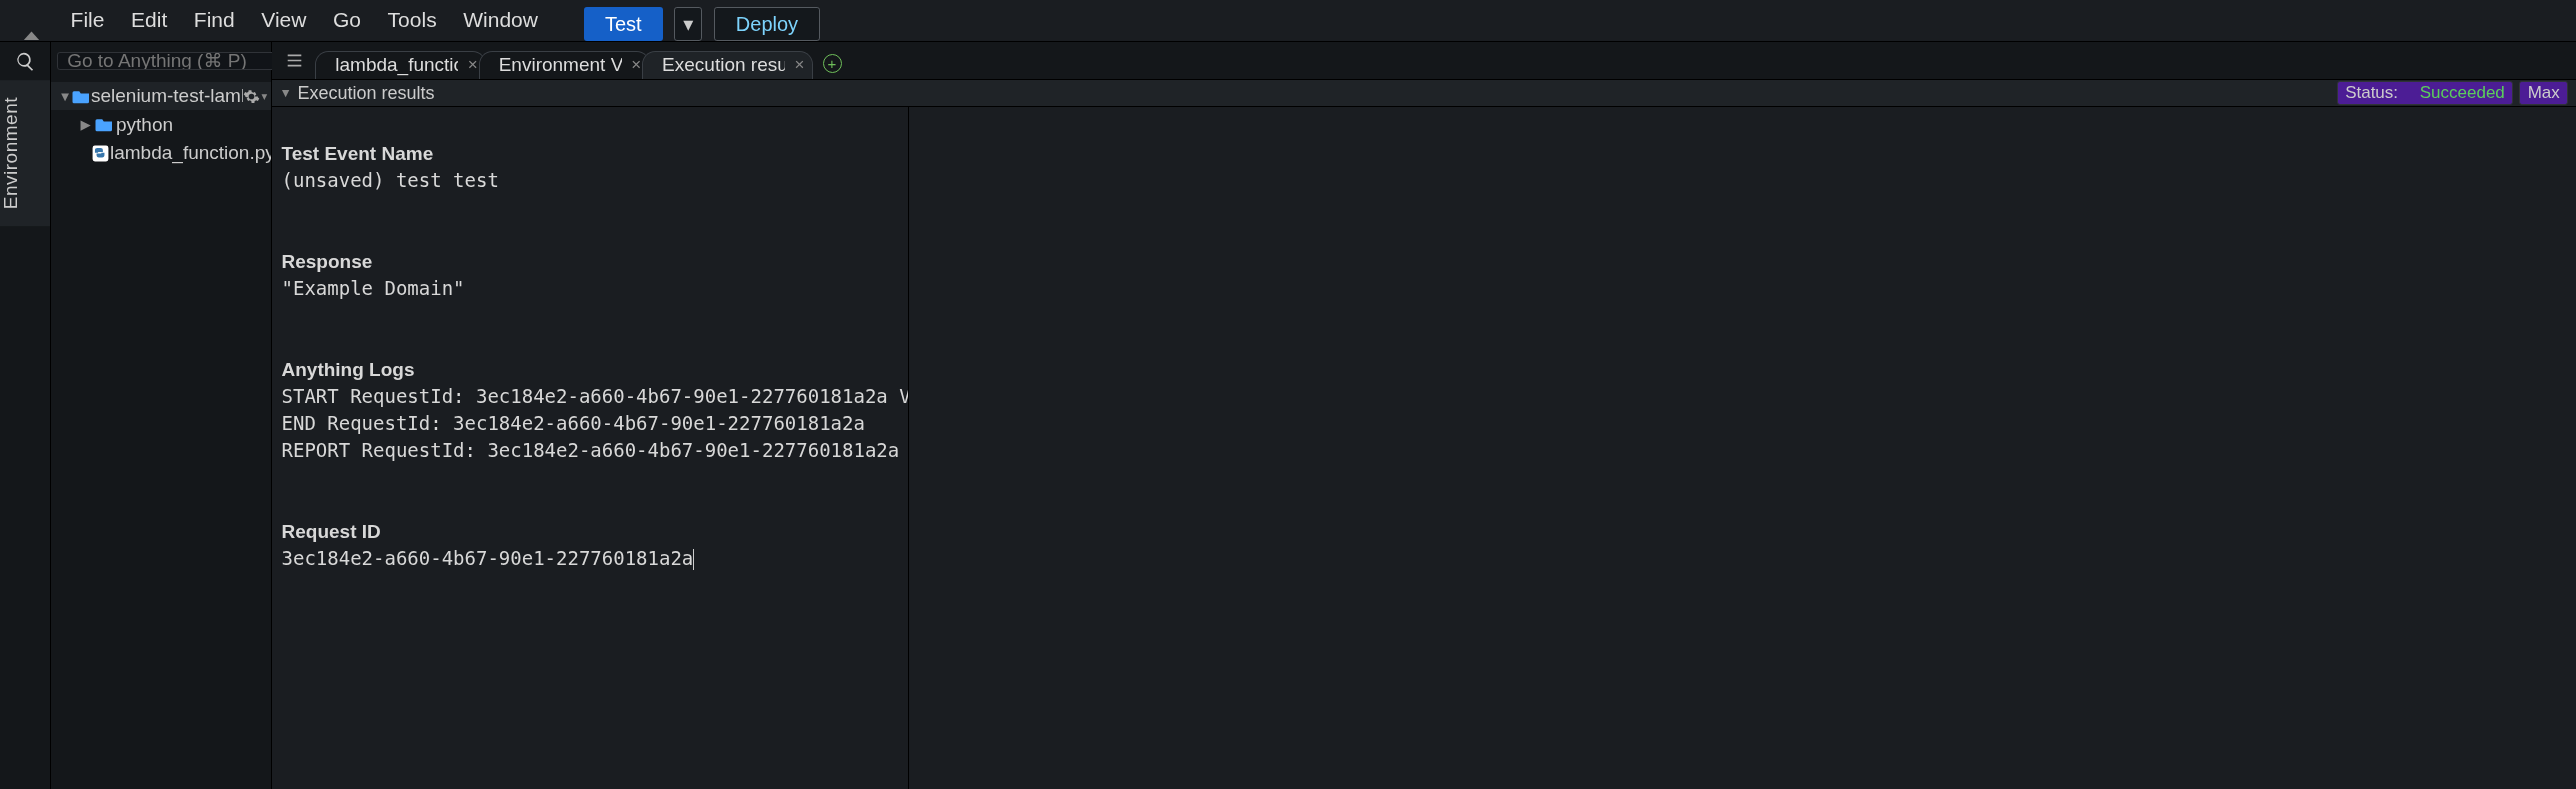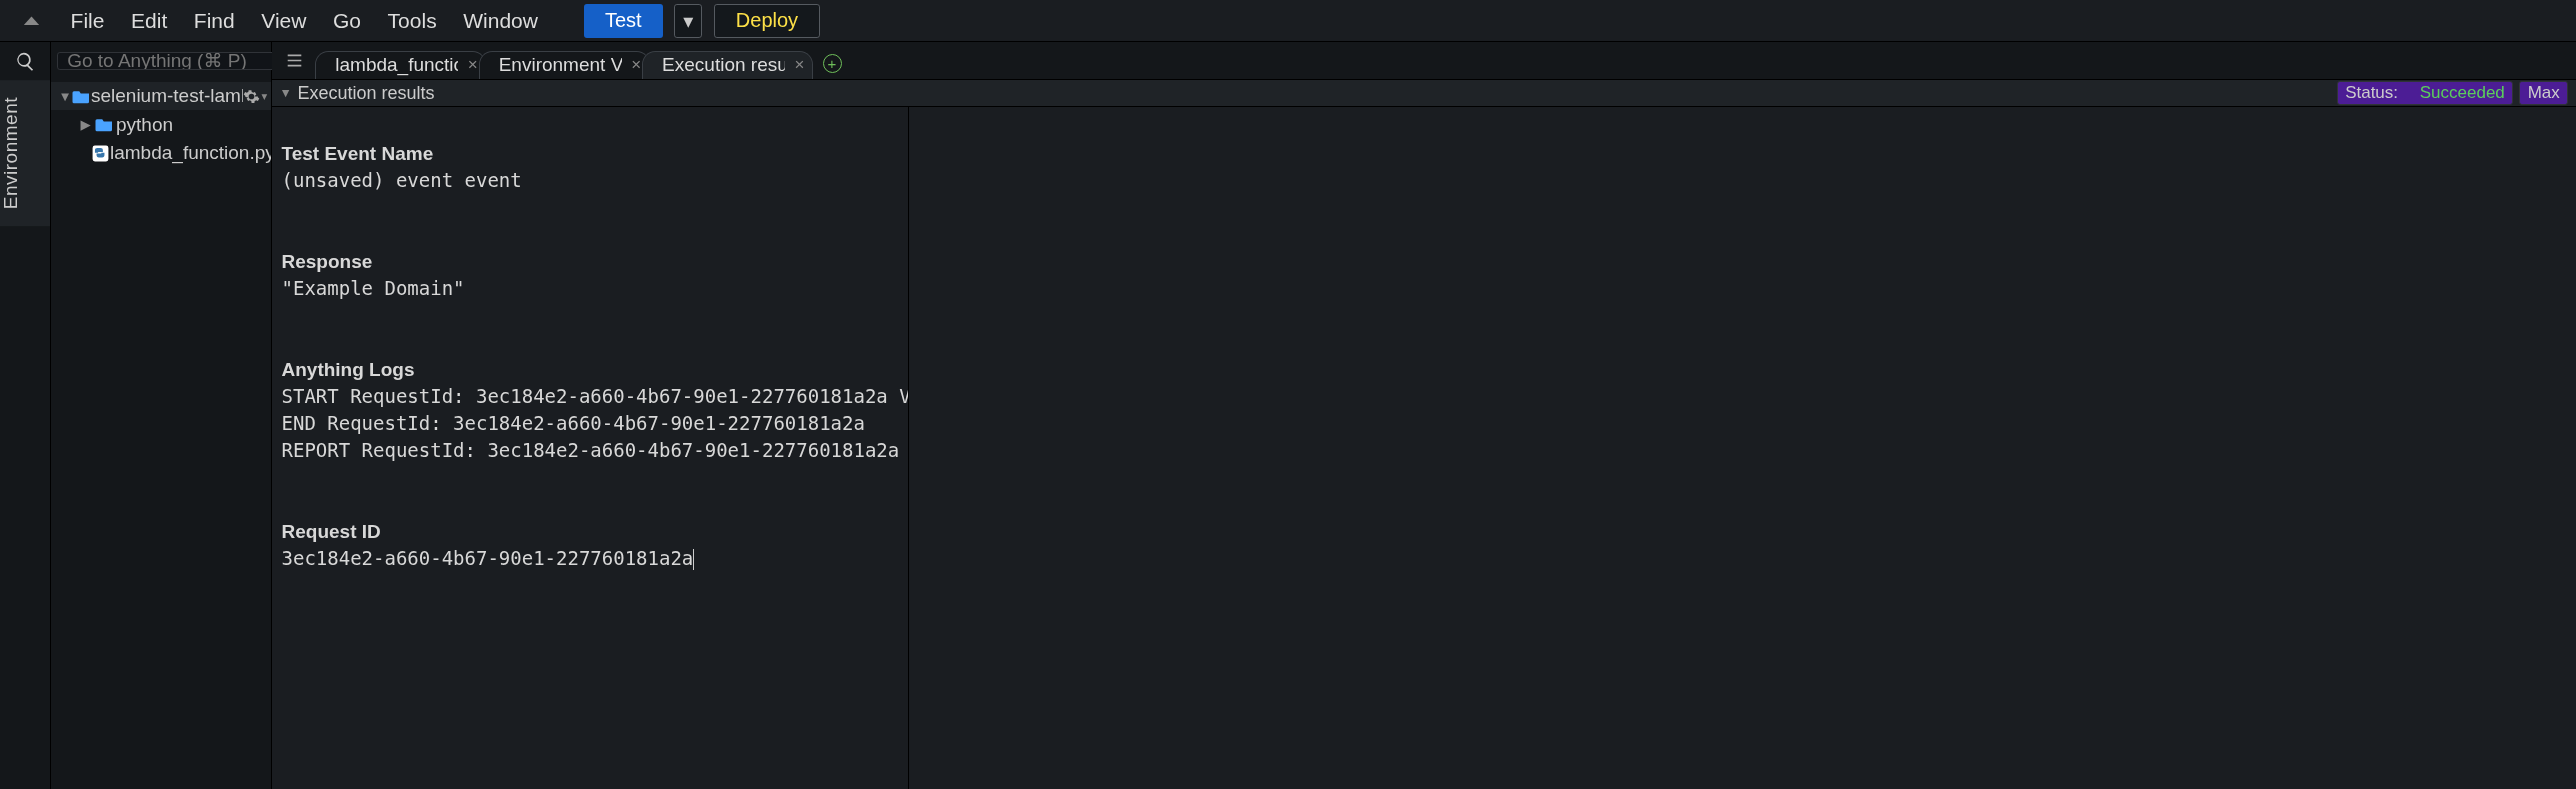--- a/index.html
+++ b/index.html
@@ -1,27 +1,27 @@
 <!DOCTYPE html>
 <html><head>
 <meta charset="utf-8">
 <style>
   * { margin: 0; padding: 0; box-sizing: border-box; }
   html, body { width: 100%; height: 100%; background: #1a1d21; color: #cccccc; font-family: -apple-system, BlinkMacSystemFont, "Segoe UI", Arial, sans-serif; font-size: 21px; overflow: hidden; }
 
   
-  .menubar { display: flex; align-items: center; height: 42px; padding-left: 19px; background: #1a1d21; border-bottom: 1px solid #000; }
+  .menubar { display: flex; align-items: flex-end; height: 42px; padding-left: 19px; background: #1a1d21; border-bottom: 1px solid #000; }
   .menubar .collapse-icon { width: 25px; text-align: center; color: #888; margin-right: 13.3px; cursor: pointer; line-height: 0; }
   .menubar .collapse-icon svg { width: 17px; height: 11.4px; fill: #888; }
   .menubar .menu-item { padding: 0 13.3px; color: #dddddd; font-size: 21px; cursor: pointer; line-height: 42px; }
   .menubar .spacer { width: 27px; }
   .menubar .btn { height: 34px; margin: 0 5.7px; display: flex; align-items: center; justify-content: center; border-radius: 2.9px; font-size: 20px; cursor: pointer; }
   .btn-test { background: #1560c8; color: #fff; padding: 0 21px; font-weight: 500; }
   .btn-test-dd { background: #14181c; border: 1px solid #555a60; width: 28.5px; color: #ccc; }
-  .btn-deploy { background: #14181c; border: 1px solid #555a60; color: #fde047; padding: 10px 21px; }
+  .btn-deploy { background: #14181c; border: 1px solid #555a60; color: #7dd3fc; padding: 10px 21px; }
 
   
   .workspace { position: absolute; top: 42px; left: 0; right: 0; bottom: 0; display: flex; }
 
   
   .gutter { width: 51px; background: #14171a; border-right: 1px solid #000; display: flex; flex-direction: column; align-items: center; }
   .gutter-top { height: 38px; display: flex; align-items: center; justify-content: center; color: #bbb; width: 100%; }
   .gutter-top svg { width: 21px; height: 21px; fill: #ccc; }
   .gutter-label { writing-mode: vertical-rl; transform: rotate(180deg); color: #ccc; font-size: 19px; padding: 17px 0; background: #1f2327; width: 100%; text-align: center; letter-spacing: 0.5px; }
 
@@ -184,21 +184,21 @@
         </div>
         <div class="pill">
           <span>Max</span>
         </div>
       </div>
     </div>
 
     <div class="content">
       <div class="pane-left">
 <span class="hdr">Test Event Name</span>
-<span>(unsaved) event event</span>
+<span>(unsaved) test test</span>
 <div class="blank"></div>
 <span class="hdr">Response</span>
 <span>"Example Domain"</span>
 <div class="blank"></div>
 <span class="hdr">Anything Logs</span>
 <span>START RequestId: 3ec184e2-a660-4b67-90e1-227760181a2a Version: $LATEST</span>
 <span>END RequestId: 3ec184e2-a660-4b67-90e1-227760181a2a</span>
 <span>REPORT RequestId: 3ec184e2-a660-4b67-90e1-227760181a2a  Duration: 5449.70 ms</span>
 <div class="blank"></div>
 <span class="hdr">Request ID</span>

